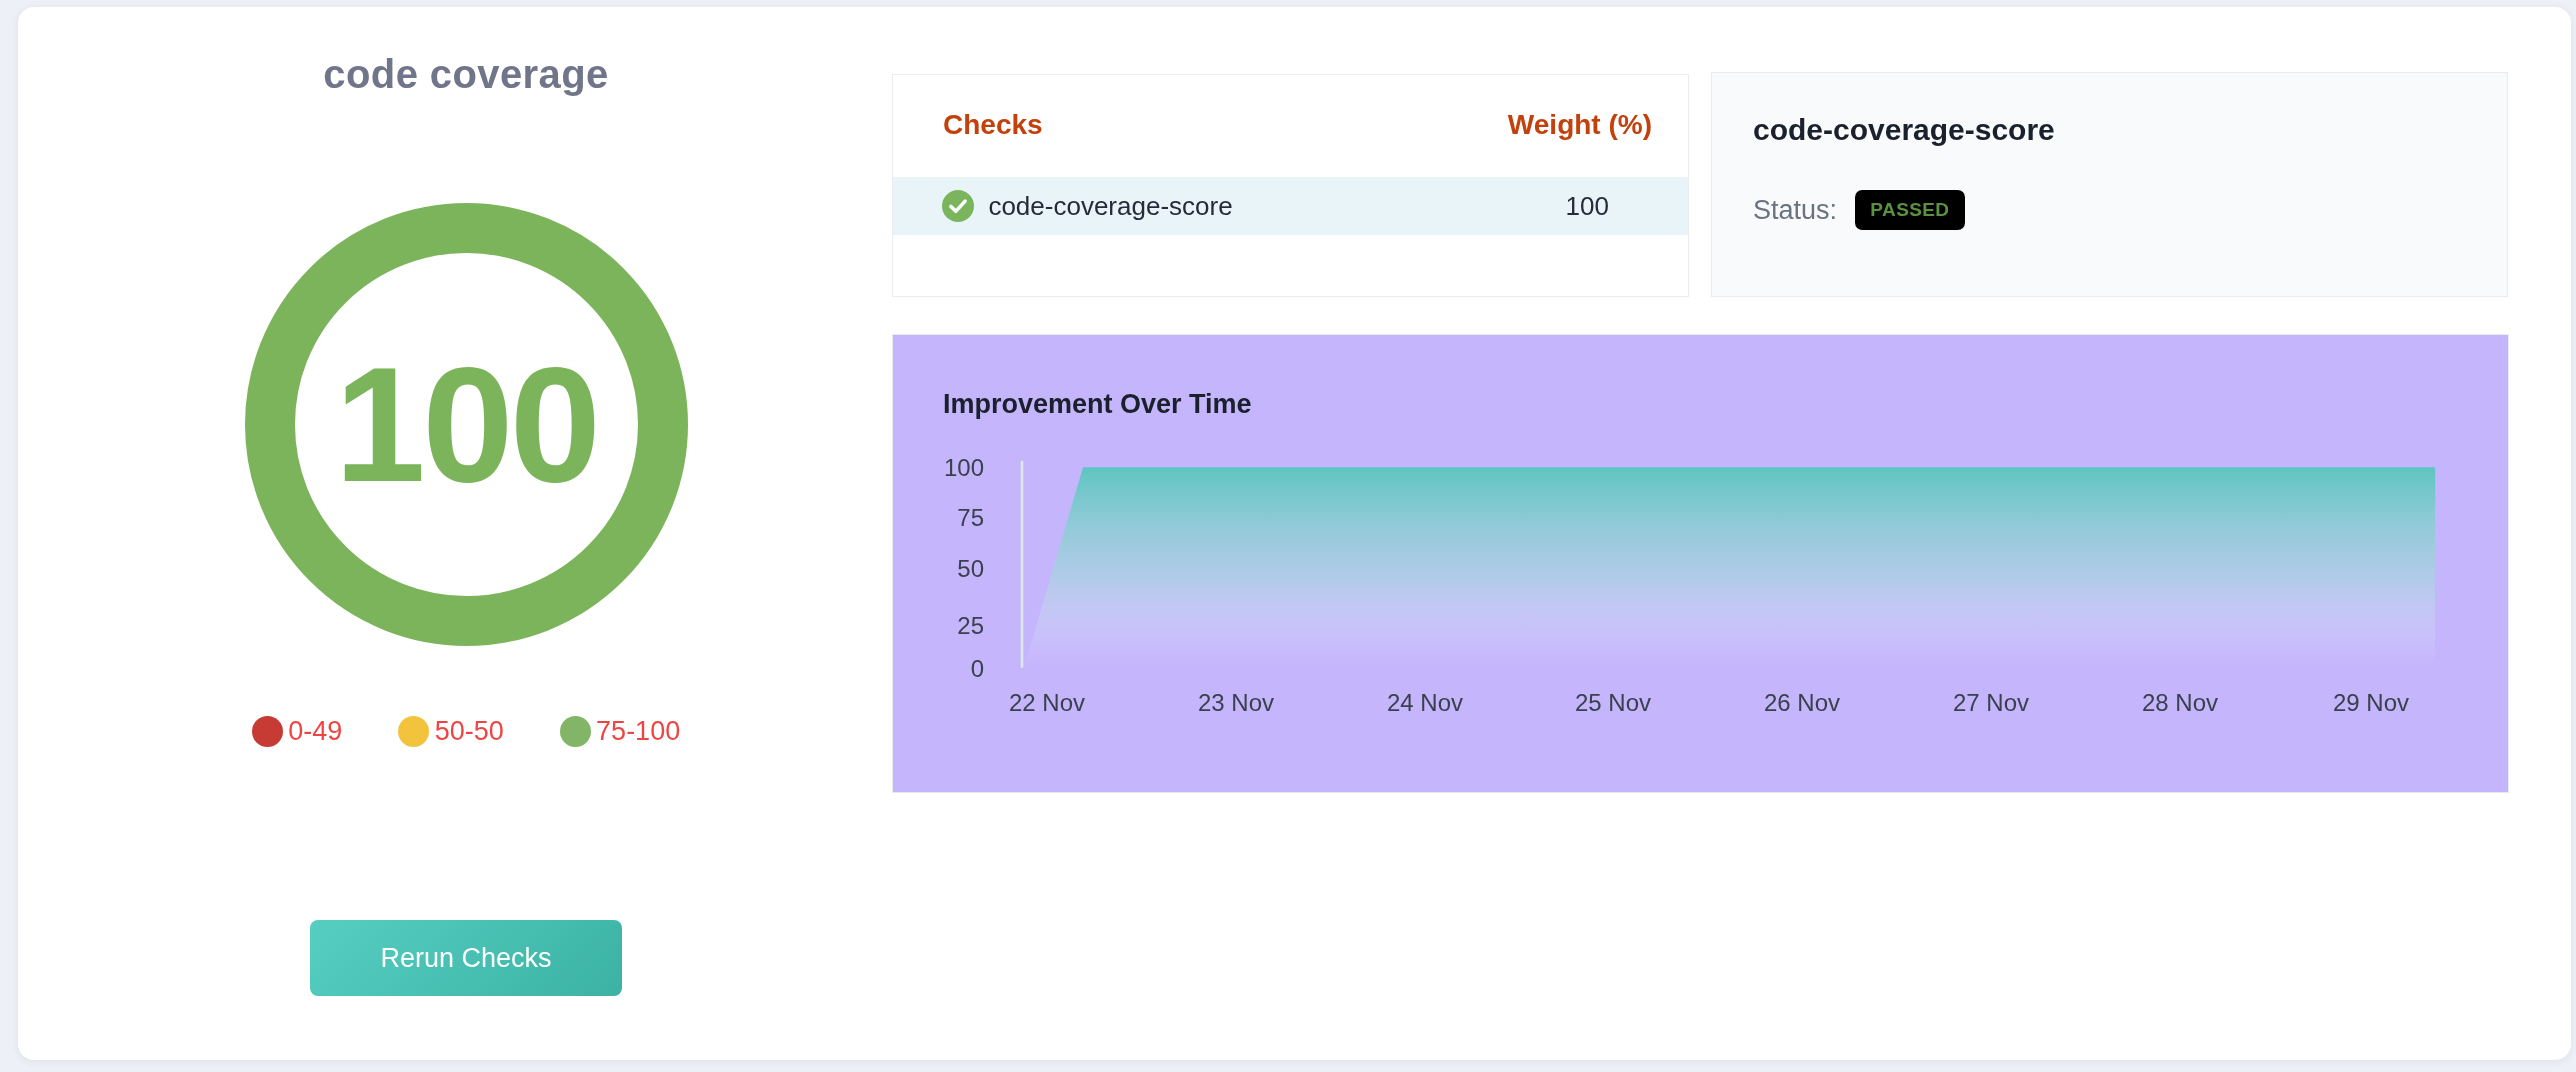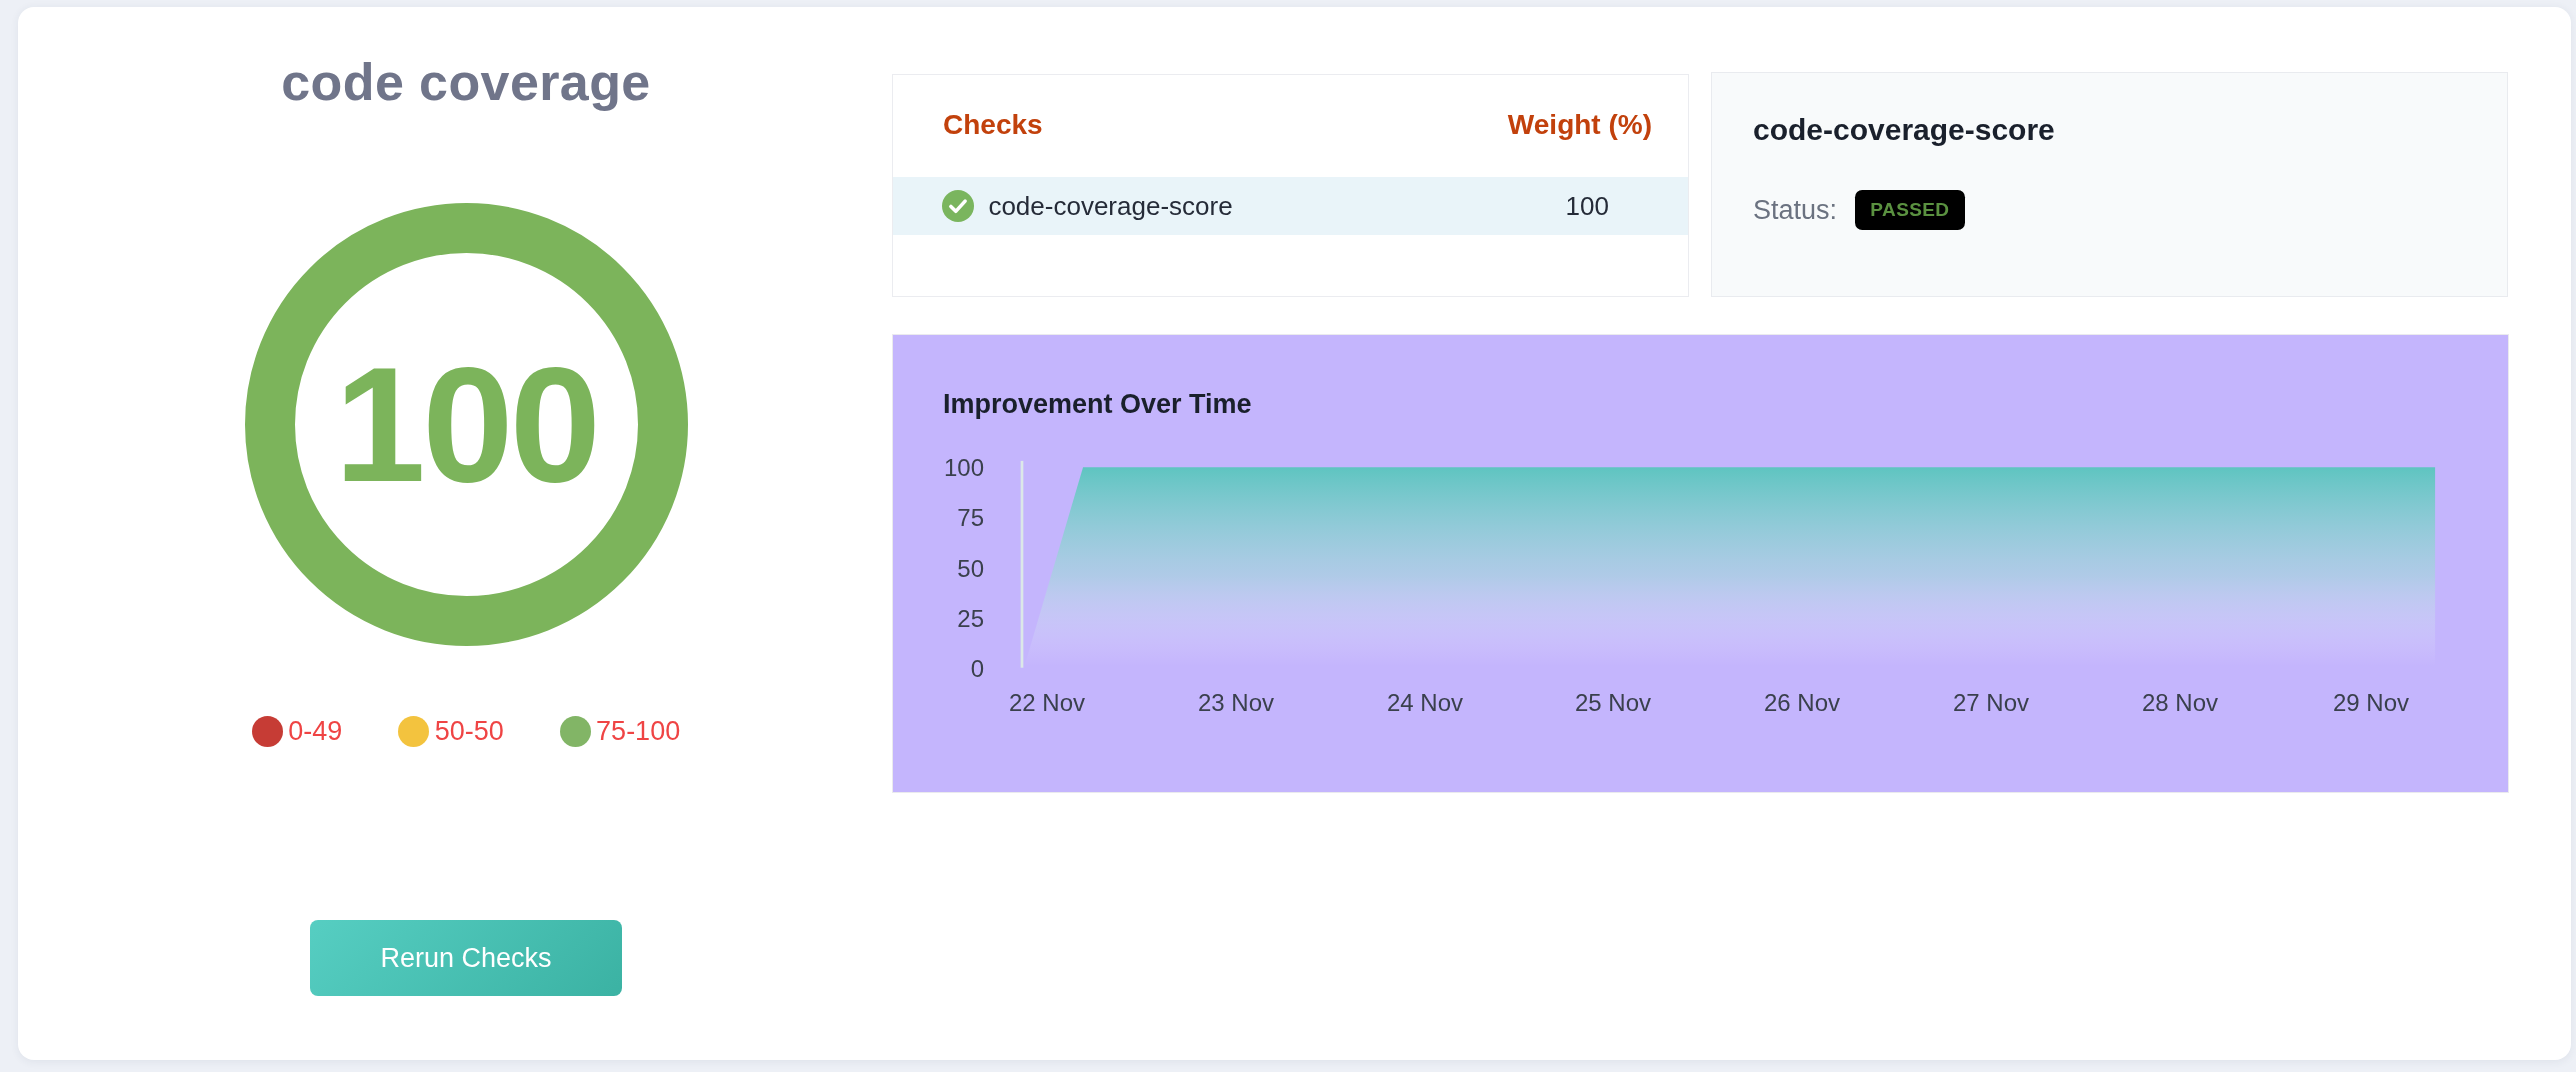--- a/index.html
+++ b/index.html
@@ -20,21 +20,21 @@
   }
   
   .strip { position:absolute; left:0; width:896px; display:flex; justify-content:center; }
   .strip-title   { top:45px; }
   .strip-gauge   { top:196px; }
   .strip-legend  { top:709px; }
   .strip-updated { top:850px; }
   .strip-button  { top:913px; }
 
   .page-title {
-    font-size:52px; font-weight:700; color:#70758a; letter-spacing:0.4px;
+    font-size:40px; font-weight:700; color:#70758a; letter-spacing:0.4px;
   }
   .gauge {
     width:443px; height:443px; border-radius:50%;
     border:50px solid #7cb45b;
     display:flex; align-items:center; justify-content:center;
     background:#ffffff;
   }
   .gauge-score {
     font-size:164px; font-weight:700; color:#7cb45b;
     letter-spacing:-3.6px; line-height:1;
@@ -186,21 +186,21 @@
           <stop offset="100%" stop-color="#ffffff" stop-opacity="0"></stop>
         </linearGradient>
       </defs>
       <line x1="143" y1="140" x2="143" y2="370" stroke="#dce8e8" stroke-width="3"></line>
       <polygon id="area-poly" fill="url(#areaGrad)" points="145.8,368.0 210.9,147.0 1714.5,147.0 1714.5,368.0"></polygon>
     </svg>
 
     <div class="ytick" style="left:28px; top:118px;">100</div>
     <div class="ytick" style="left:28px; top:168px;">75</div>
     <div class="ytick" style="left:28px; top:219px;">50</div>
-    <div class="ytick" style="left:28px; top:269px;">25</div>
+    <div class="ytick" style="left:28px; top:276px;">25</div>
     <div class="ytick" style="left:28px; top:319px;">0</div>
 
     <div class="xtick" style="left:91px;">22 Nov</div>
     <div class="xtick" style="left:280px;">23 Nov</div>
     <div class="xtick" style="left:469px;">24 Nov</div>
     <div class="xtick" style="left:657px;">25 Nov</div>
     <div class="xtick" style="left:846px;">26 Nov</div>
     <div class="xtick" style="left:1035px;">27 Nov</div>
     <div class="xtick" style="left:1224px;">28 Nov</div>
     <div class="xtick" style="left:1415px;">29 Nov</div>

